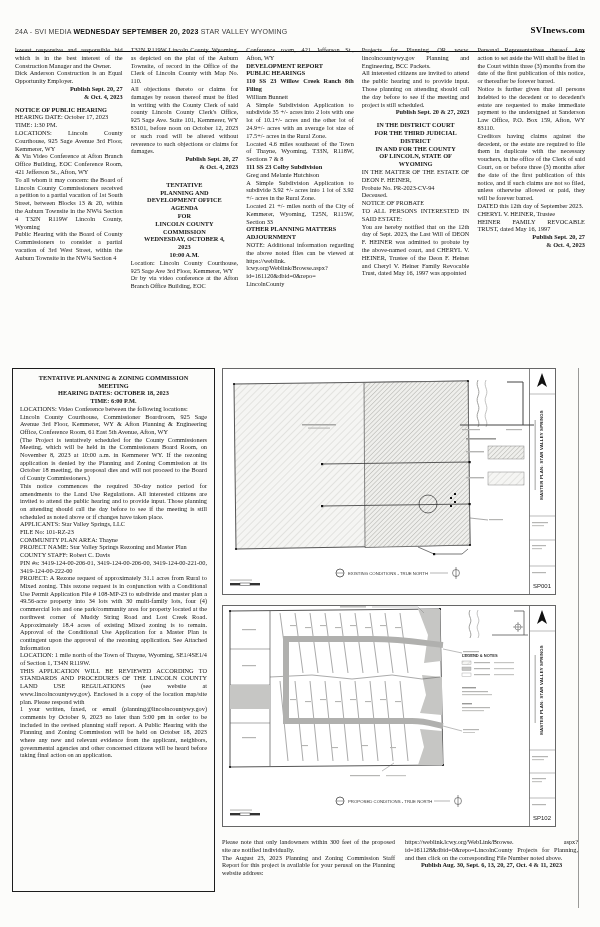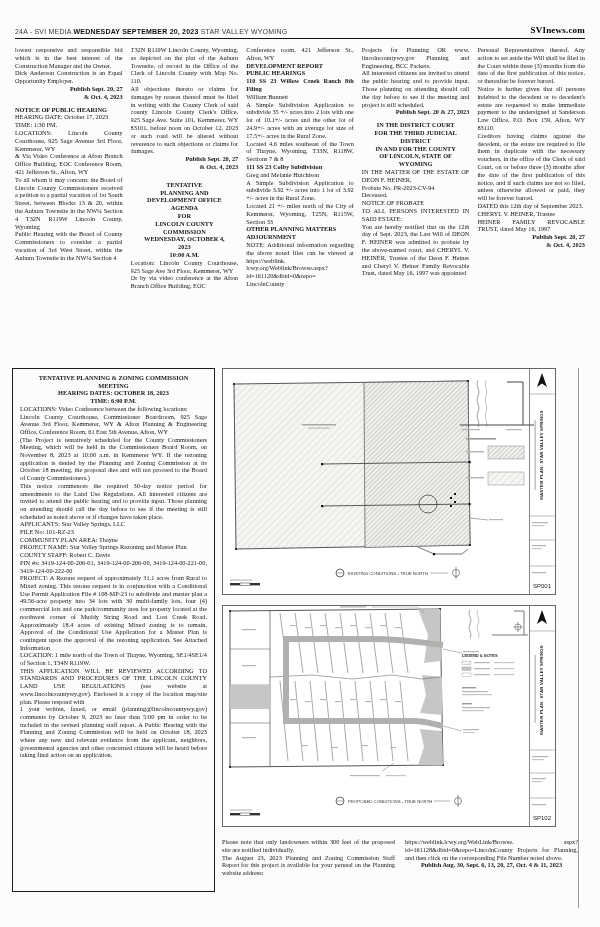--- a/index.html
+++ b/index.html
@@ -1,20 +1,20 @@
 <!DOCTYPE html>
 <html><head>
 <meta charset="utf-8">
 <style>
   html,body{margin:0;padding:0;background:#e9e9e7;}
   .page{position:relative;width:600px;height:927px;background:#fcfcfa;overflow:hidden;
         font-family:"Liberation Serif",serif;color:#161616;margin:0 auto;}
   
   .header{position:absolute;top:25px;left:15px;right:15px;border-bottom:1.3px solid #111;
-          padding-bottom:3px;display:flex;justify-content:space-between;align-items:flex-end;
+          padding-bottom:16px;display:flex;justify-content:space-between;align-items:flex-end;
           font-family:"Liberation Sans",sans-serif;font-size:7px;color:#3a3a3a;letter-spacing:.2px;}
   .hb{font-weight:bold;color:#111;}
   .masthead{font-family:"Liberation Serif",serif;font-size:9px;font-weight:bold;color:#000;}
   
   .columns{position:absolute;top:46px;left:15px;width:570px;height:318px;display:flex;gap:8px;overflow:hidden;}
   .col{flex:1 1 0;min-width:0;overflow:hidden;}
   .p{margin:0;font-size:6.3px;line-height:7.8px;text-align:justify;overflow-wrap:break-word;}
   .p.b{font-weight:bold;}
   .p.hl{font-weight:bold;text-align:left;}
   .p.h{font-weight:bold;text-align:center;}

